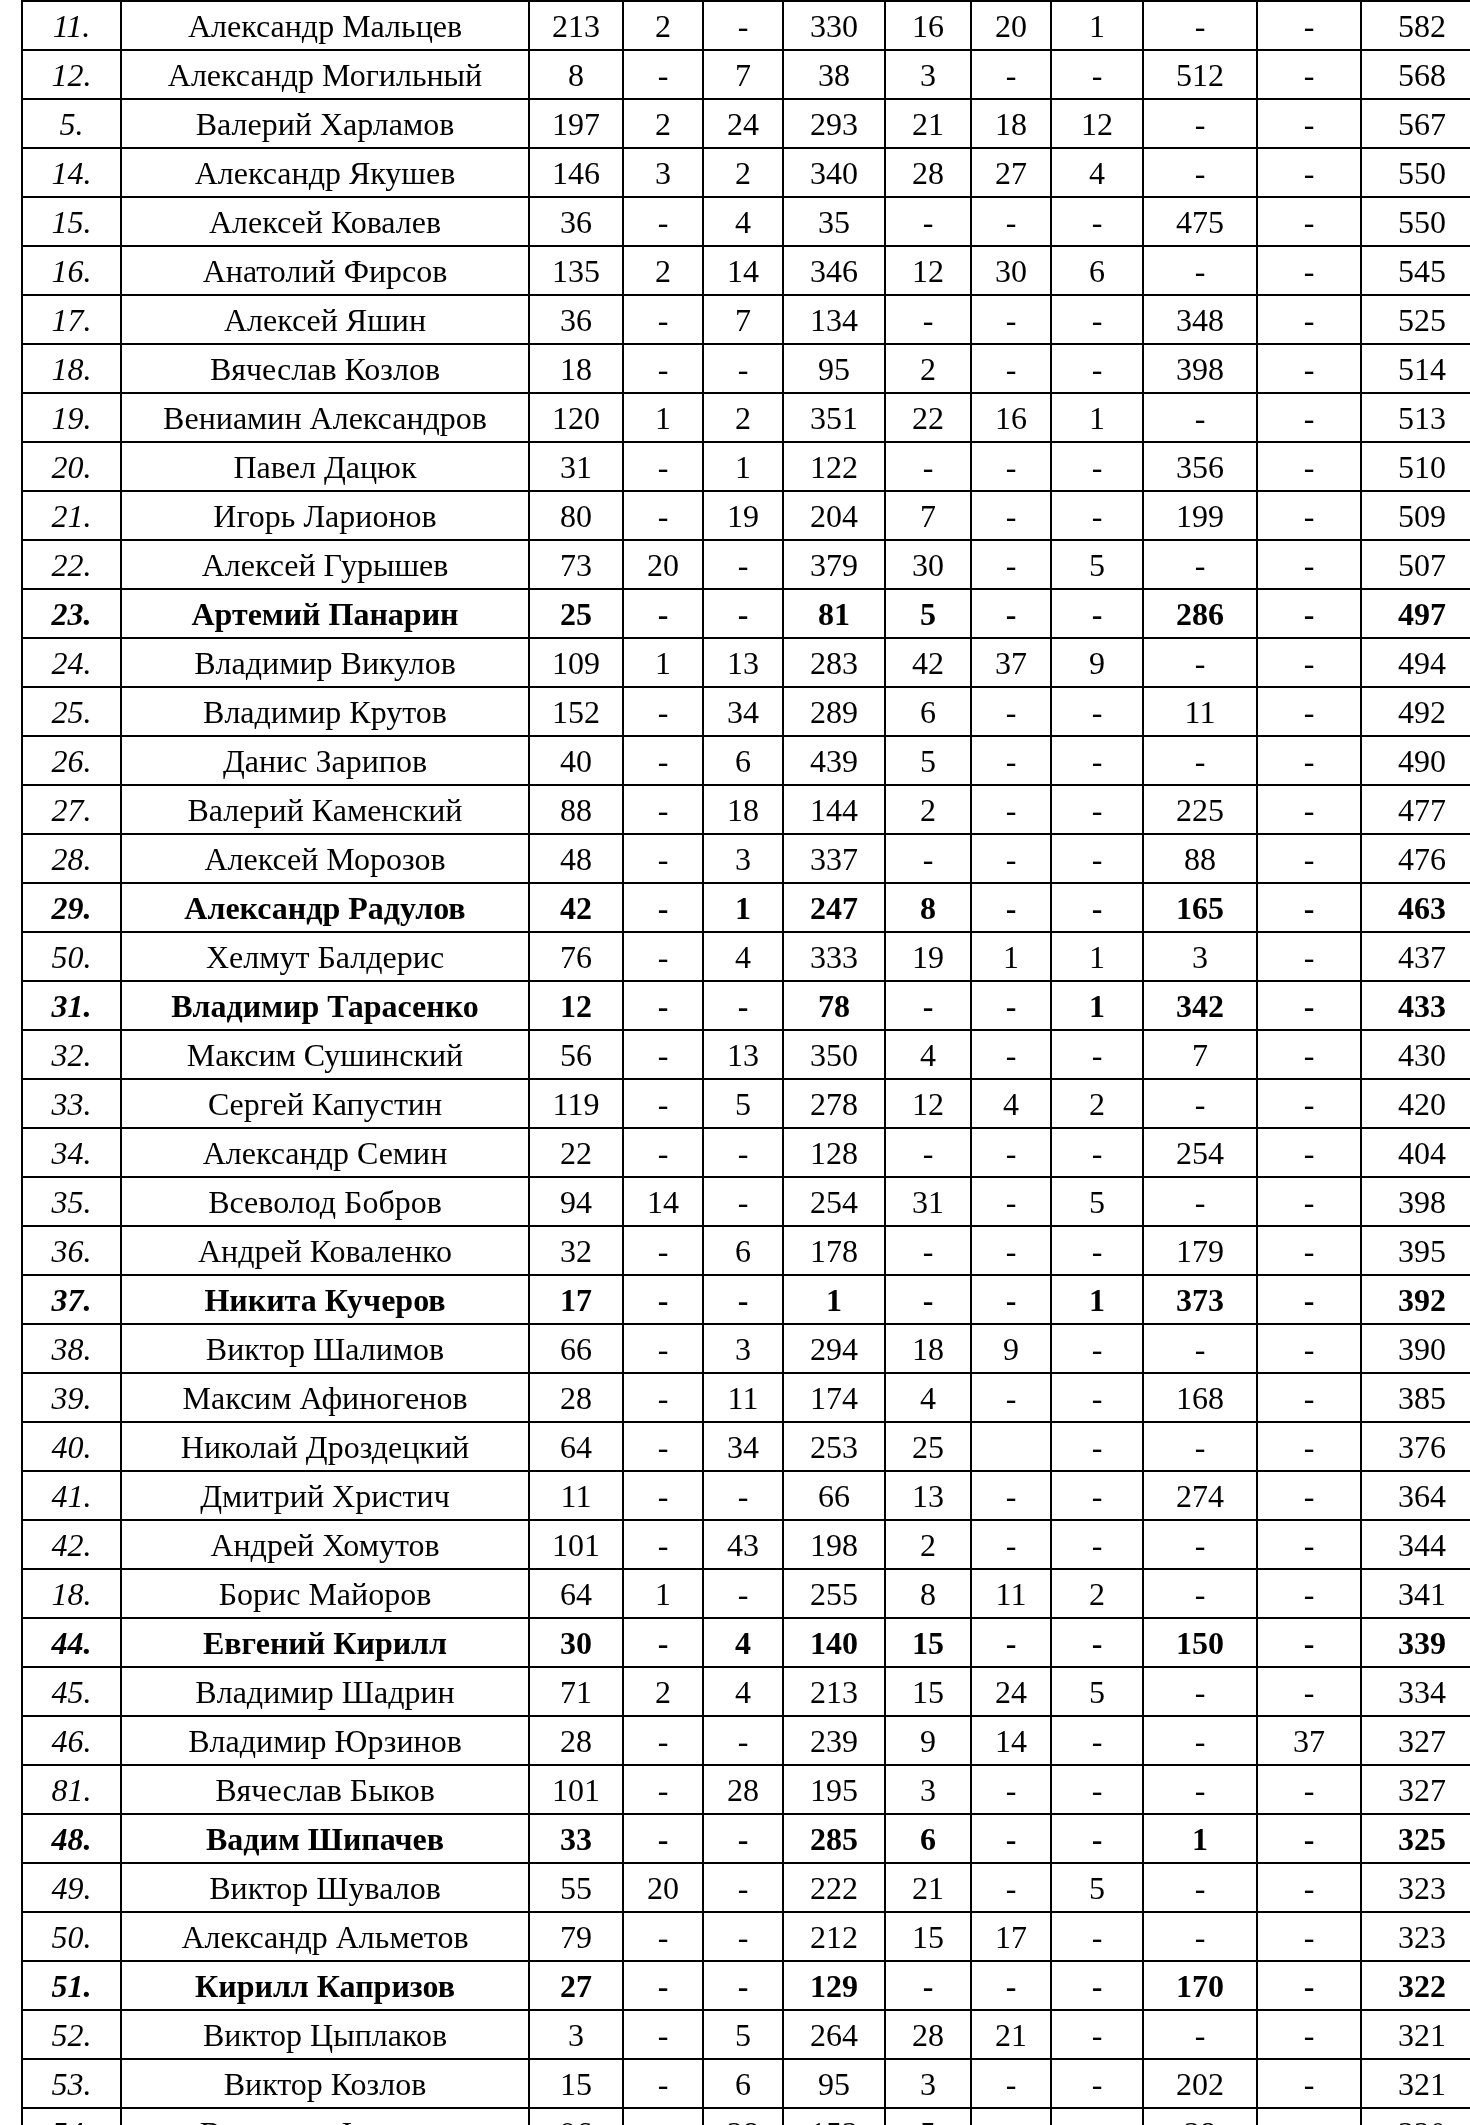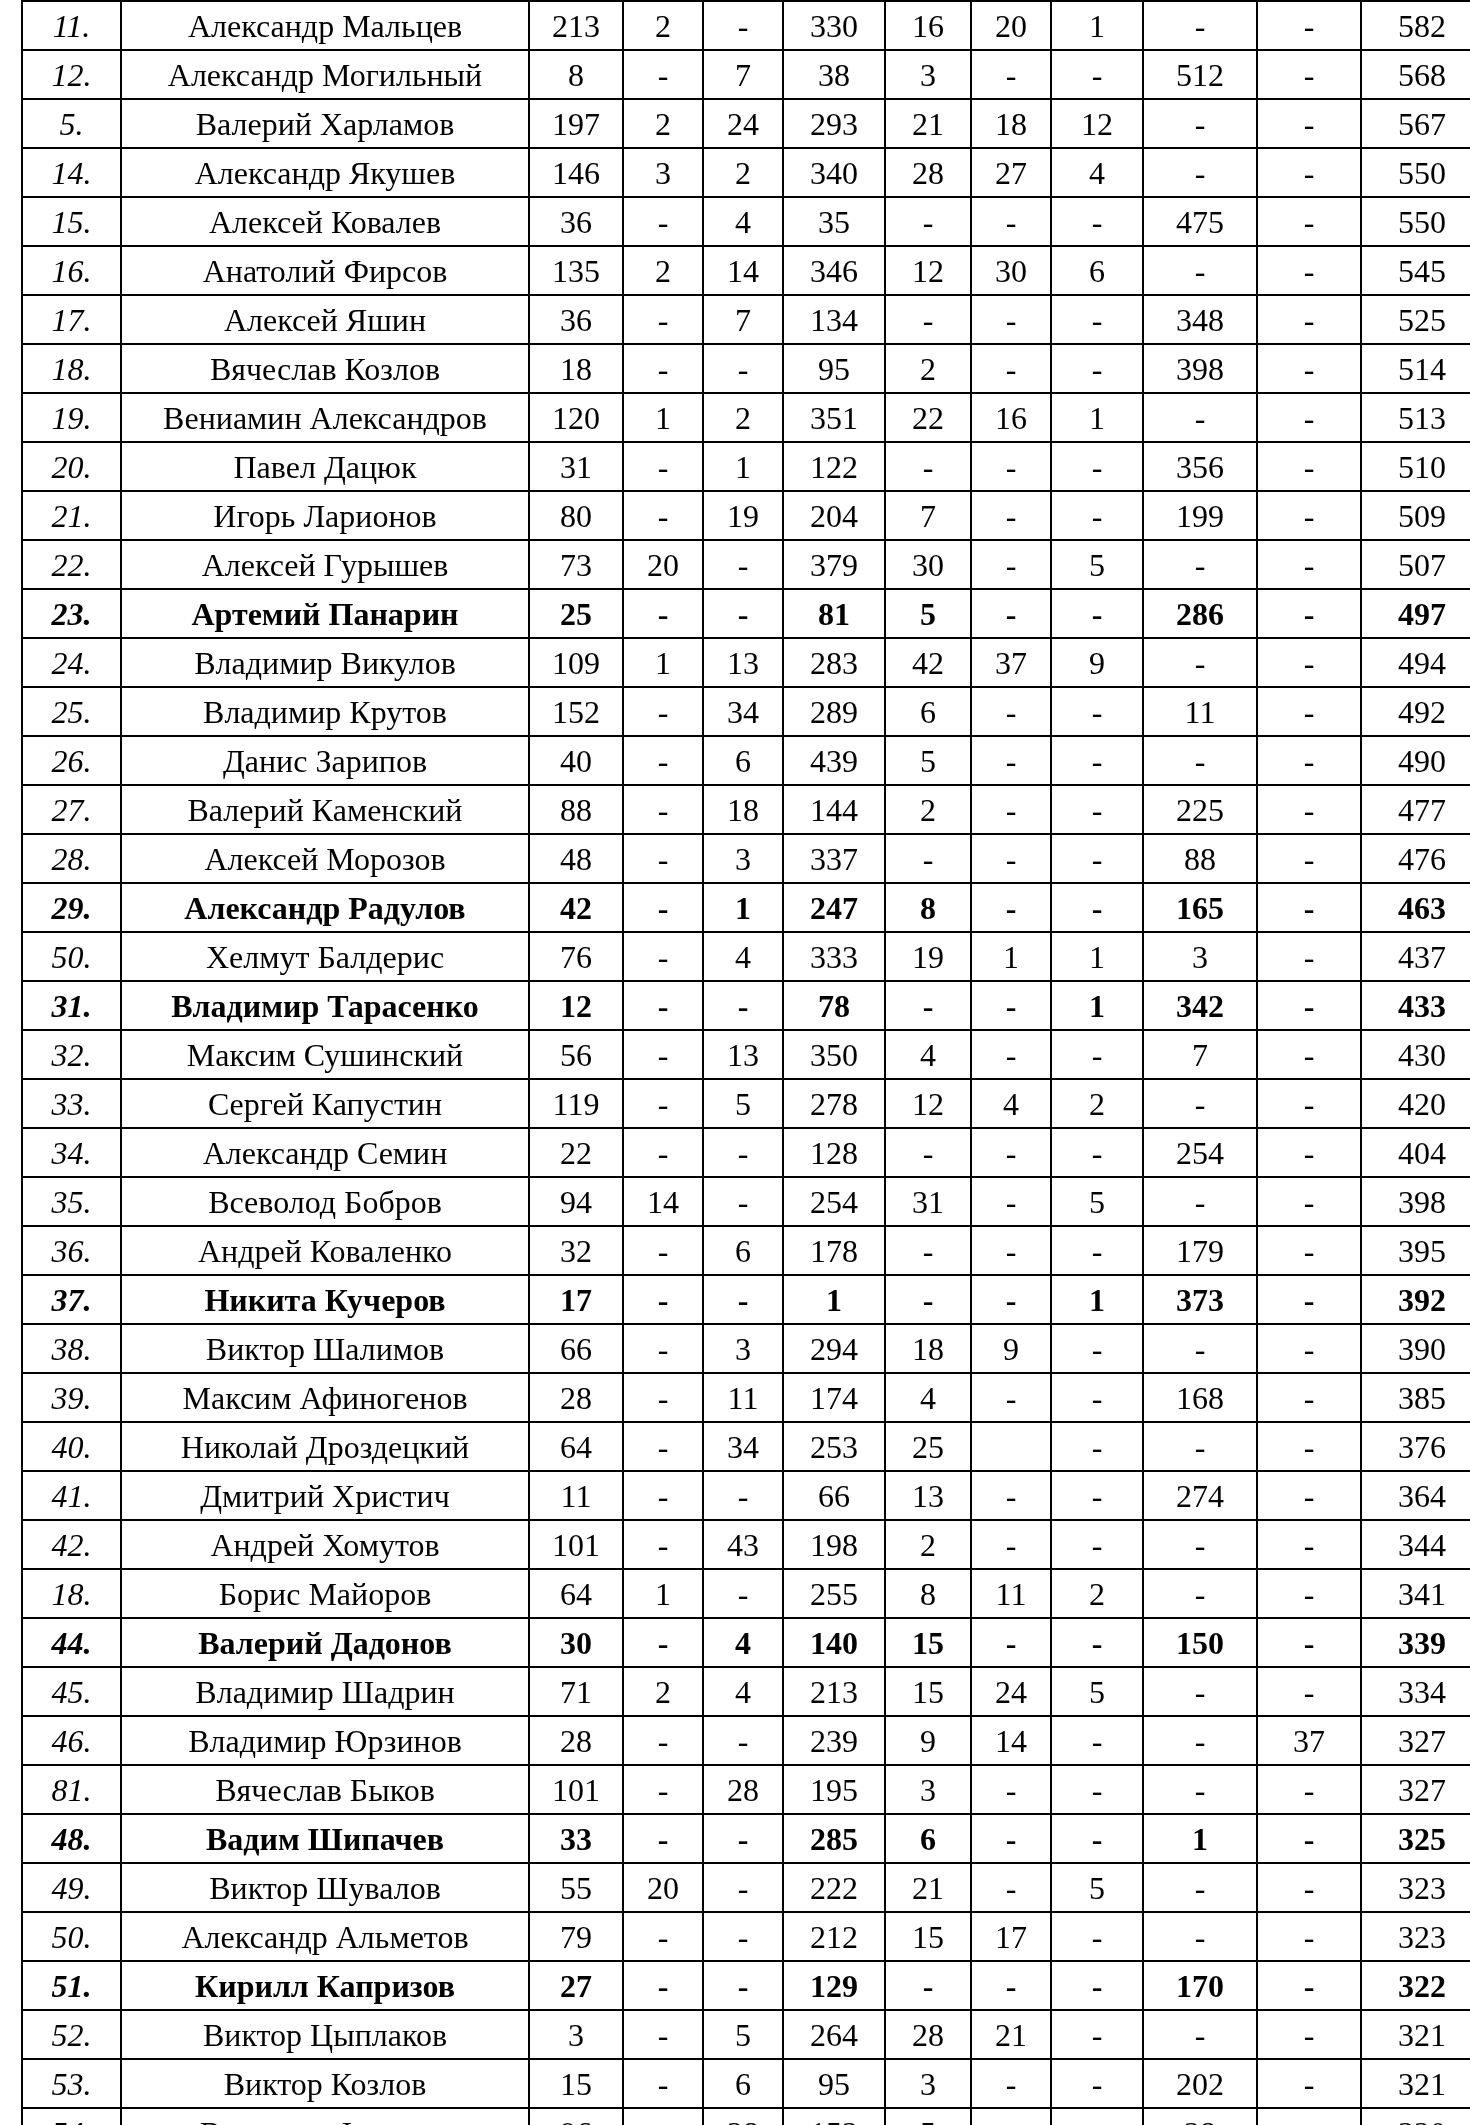--- a/index.html
+++ b/index.html
@@ -521,21 +521,21 @@
         <td class="c-n4">255</td>
         <td class="c-n5">8</td>
         <td class="c-n6">11</td>
         <td class="c-n7">2</td>
         <td class="c-n8">-</td>
         <td class="c-n9">-</td>
         <td class="c-tot">341</td>
       </tr>
       <tr class="bold">
         <td class="c-rank">44.</td>
-        <td class="c-name">Валерий Дадонов</td>
+        <td class="c-name">Евгений Кирилл</td>
         <td class="c-n1">30</td>
         <td class="c-n2">-</td>
         <td class="c-n3">4</td>
         <td class="c-n4">140</td>
         <td class="c-n5">15</td>
         <td class="c-n6">-</td>
         <td class="c-n7">-</td>
         <td class="c-n8">150</td>
         <td class="c-n9">-</td>
         <td class="c-tot">339</td>

